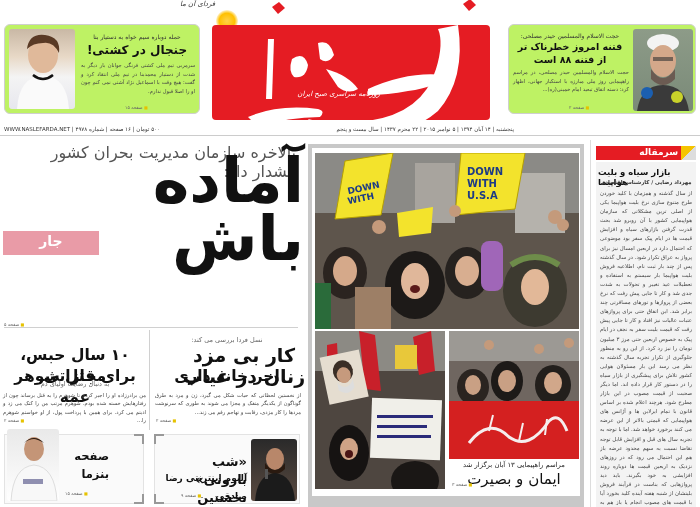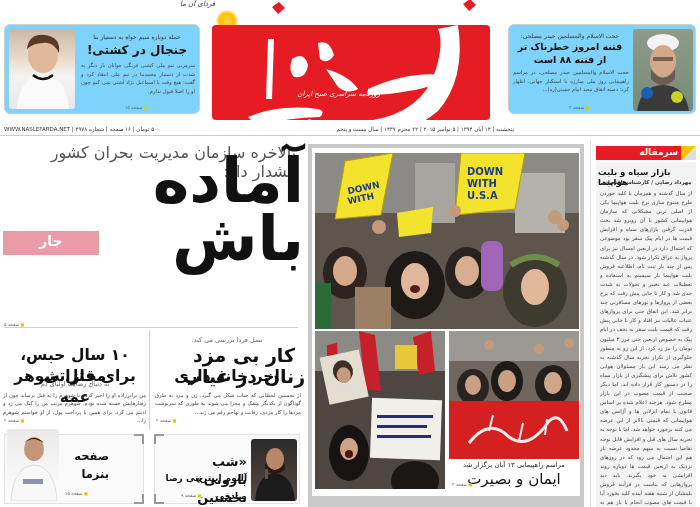--- a/index.html
+++ b/index.html
@@ -2,21 +2,21 @@
 <html><head>
 <meta charset="utf-8">
 <style>
   * { box-sizing: border-box; margin: 0; padding: 0; }
   html, body { width: 700px; height: 507px; overflow: hidden; background: #fff; }
   body { font-family: "DejaVu Sans", sans-serif; color: #1a1a1a; position: relative; direction: ltr; }
   .rtl { direction: rtl; }
   .abs { position: absolute; }
 
   
-  .teaser-box { border: 1px solid #cfcfcf; border-radius: 6px; background: #7dd3fc; }
+  .teaser-box { border: 1px solid #cfcfcf; border-radius: 6px; background: #bef264; }
   .teaser-left { left: 4px; top: 24px; width: 196px; height: 90px; }
   .teaser-right { left: 508px; top: 24px; width: 188px; height: 90px; }
   .teaser-photo { position: absolute; background: #ddd; overflow: hidden; border-radius: 3px; }
   .teaser-kicker { font-size: 6px; color: #333; text-align: center; position: absolute; }
   .teaser-title { font-weight: bold; text-align: center; position: absolute; color: #111; }
   .teaser-body { font-size: 5.2px; line-height: 8.6px; color: #444; text-align: justify; position: absolute; }
   .page-ref { font-size: 4.5px; color: #666; position: absolute; }
   .page-ref::before { content: "■ "; color: #e6c200; font-size: 4px; }
 
   

